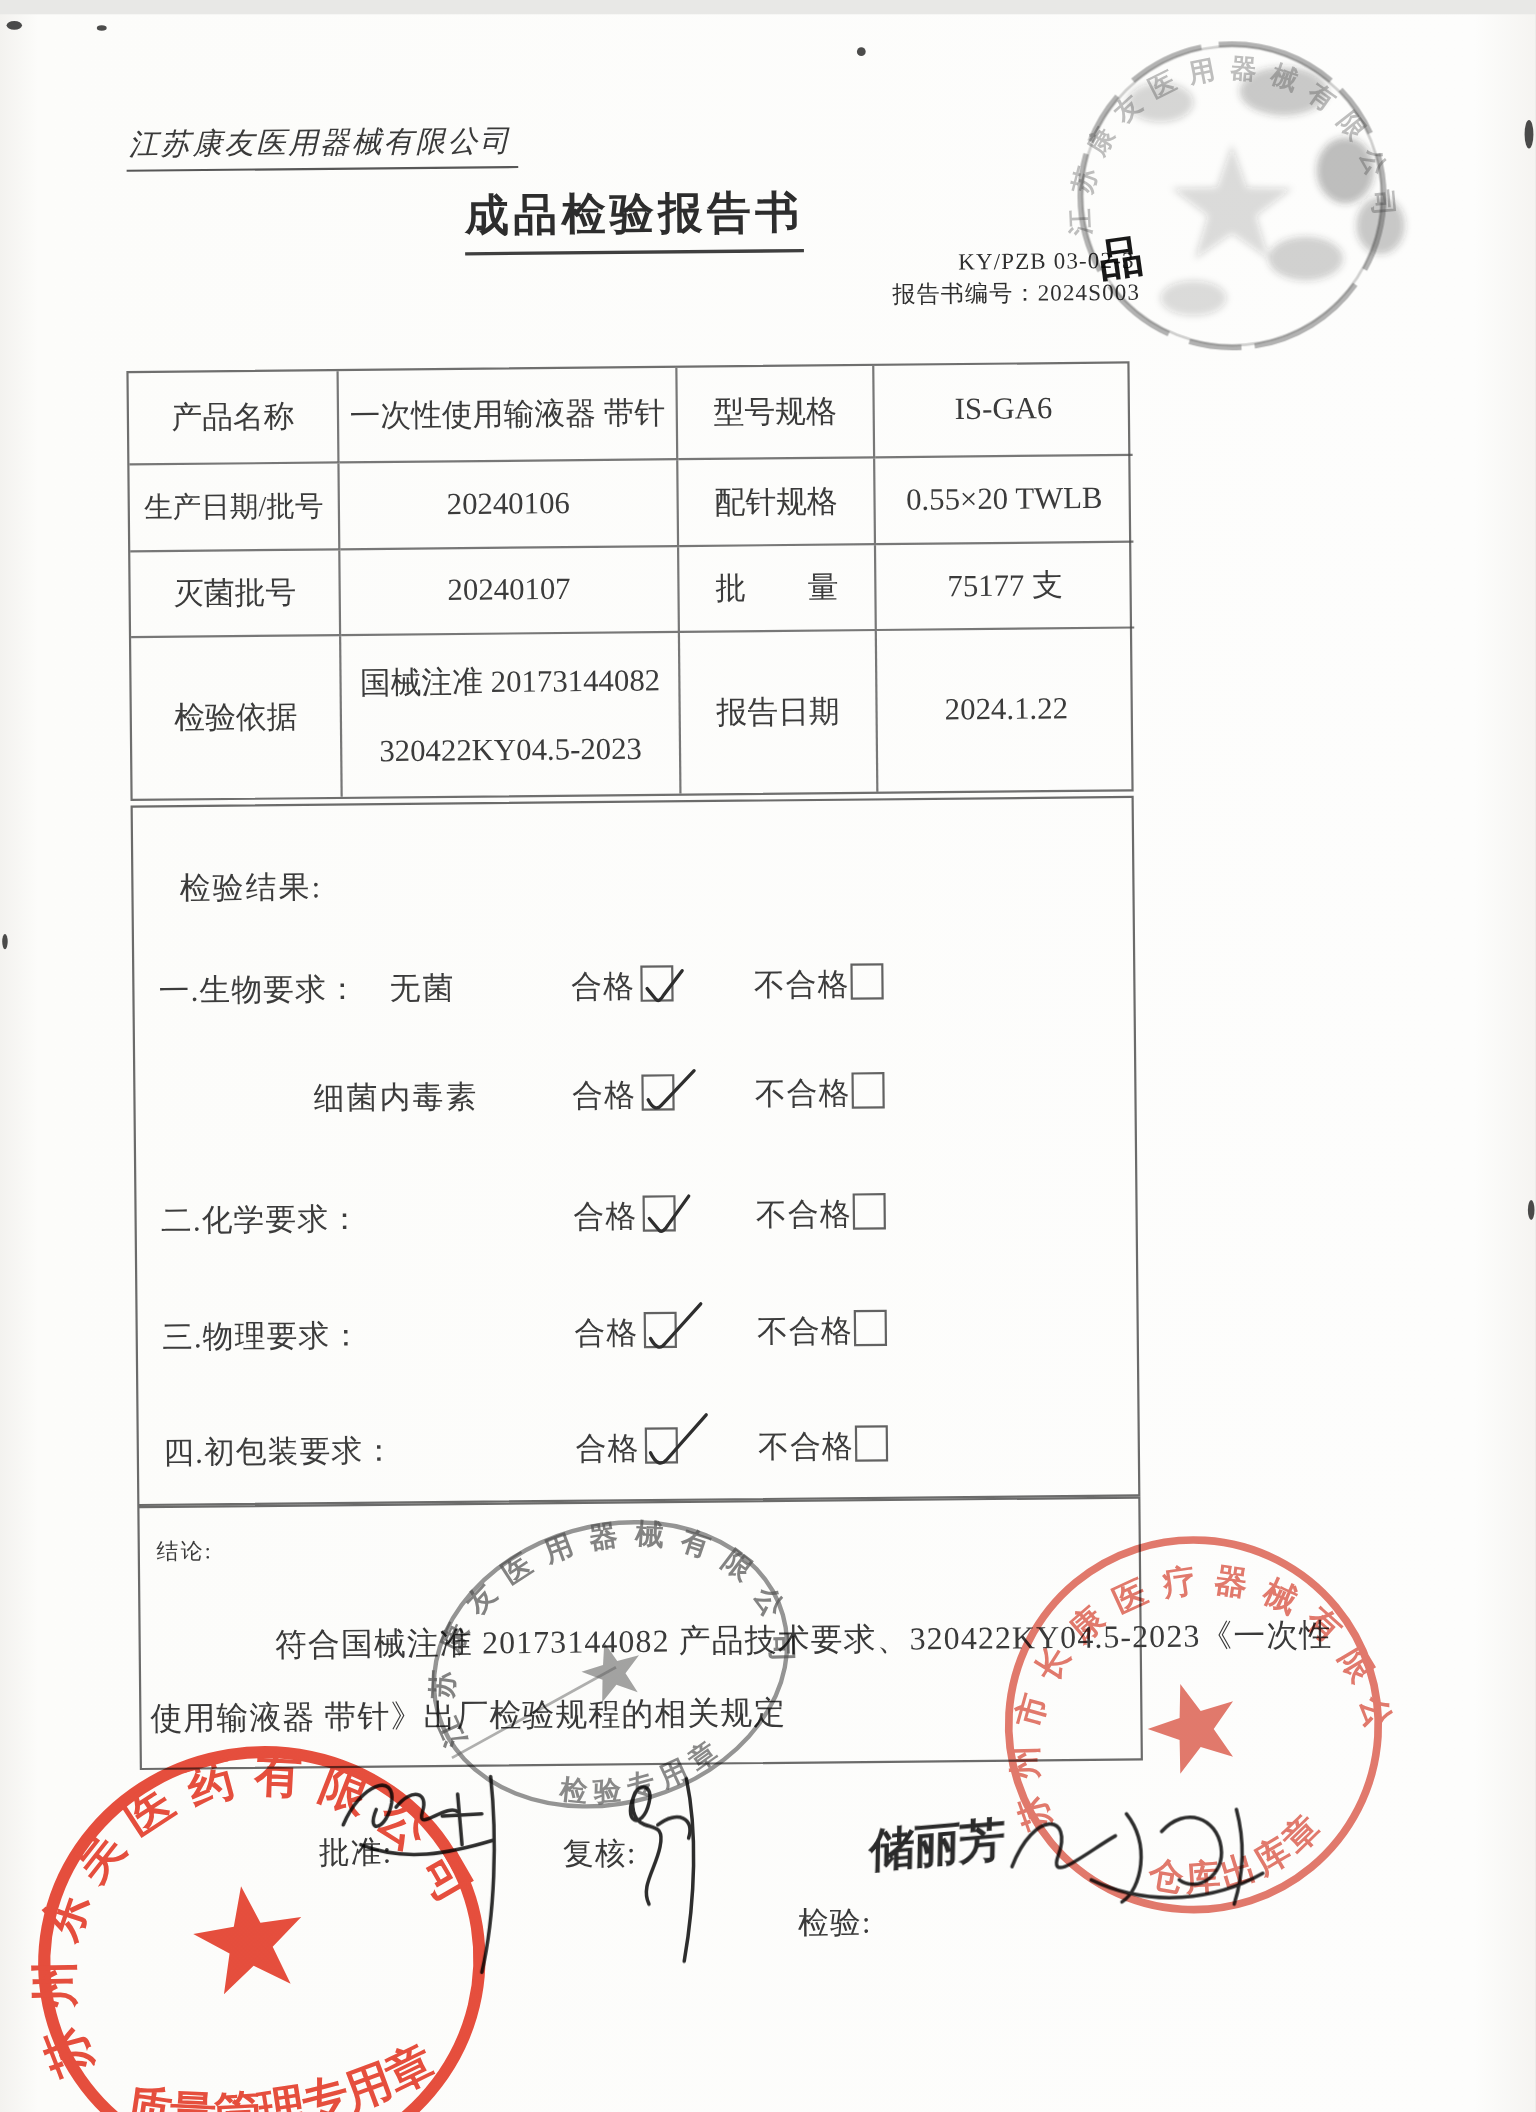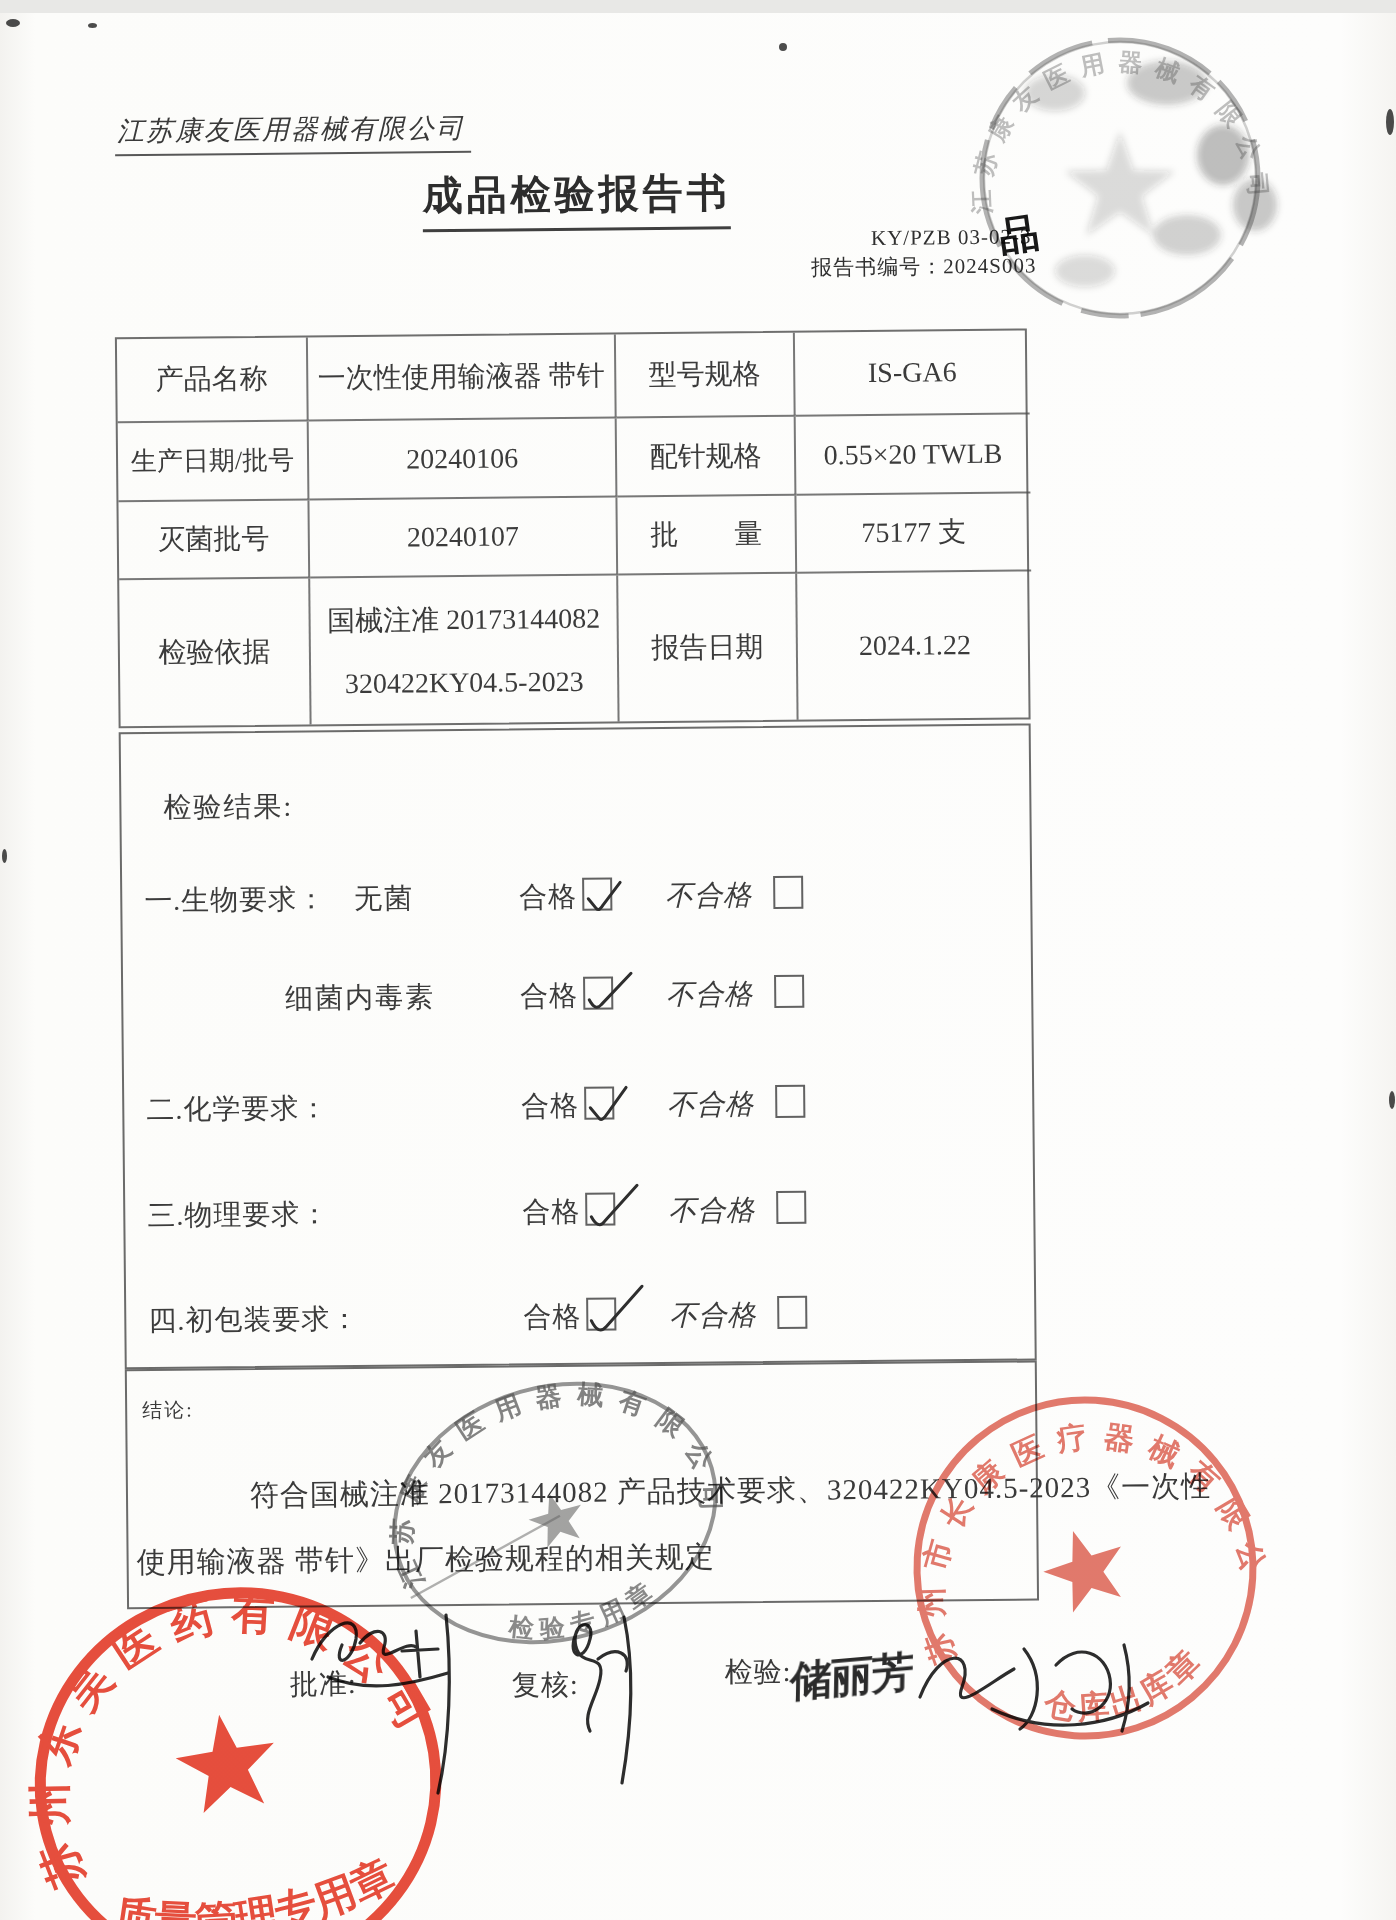--- a/index.html
+++ b/index.html
@@ -28,36 +28,36 @@
   .twolines{flex-direction:column;gap:28px;}
   
   .results{left:121px;top:715px;width:912px;height:637px;border:2px solid rgba(70,70,70,.8);box-sizing:border-box;}
   .res-head{left:42px;top:55px;font-size:28px;letter-spacing:2px;}
   .res-row{position:absolute;left:0;width:100%;height:46px;font-size:28px;}
   .rr1{top:148px;} .rr2{top:247px;} .rr3{top:357px;} .rr4{top:463px;} .rr5{top:568px;}
   .rname{position:absolute;left:22px;letter-spacing:1px;}
   .rsub{position:absolute;letter-spacing:2px;}
   .rr1 .rsub{left:232px;} .rr2 .rsub{left:162px;}
   .plabel{position:absolute;left:397px;letter-spacing:1px;text-align:right;}
-  .flabel{position:absolute;left:543px;letter-spacing:1px;font-style:italic;}
+  .flabel{position:absolute;left:563px;letter-spacing:1px;}
   .cb{position:absolute;top:0;width:30px;height:33px;border:2px solid rgba(70,70,70,.85);box-sizing:border-box;}
   .cb-pass{left:460px;} .cb-fail{left:651px;}
   .tick{position:absolute;left:-10px;top:-17px;overflow:visible;}
   .tick path{stroke:#2e2e2e;stroke-width:3;fill:none;stroke-linecap:round;stroke-linejoin:round;}
   
   .conclusion{left:121px;top:1352px;width:912px;height:240px;border:2px solid rgba(70,70,70,.8);box-sizing:border-box;}
   .conc-head{left:15px;top:26px;font-size:20px;letter-spacing:2px;}
   .conc-line{position:absolute;white-space:nowrap;font-size:29px;letter-spacing:1px;color:#3a3a3a;}
   .cl1{left:122px;top:106px;}
   .cl2{left:8px;top:172px;}
   
   .sigrow{font-size:28px;color:#3a3a3a;letter-spacing:1px;}
   .sig-approve-label{left:283px;top:1650px;}
   .sig-review-label{left:505px;top:1653px;}
-  .sig-inspect-label{left:718px;top:1642px;}
+  .sig-inspect-label{left:718px;top:1718px;}
   .handname{left:790px;top:1636px;font-size:42px;font-weight:600;color:#2b2b2b;
             transform:rotate(-5deg) skewX(-6deg);letter-spacing:-1px;filter:blur(.3px);z-index:6;}
   .sigsvg{position:absolute;z-index:6;mix-blend-mode:multiply;}
   .sigsvg path{stroke:#2d2d2d;stroke-width:3.2;fill:none;stroke-linecap:round;stroke-linejoin:round;}
   
   .stamp{position:absolute;mix-blend-mode:multiply;z-index:5;pointer-events:none;}
   .speck{position:absolute;background:rgba(25,25,25,.78);border-radius:50%;z-index:7;}
 </style>
 </head>
 <body>

